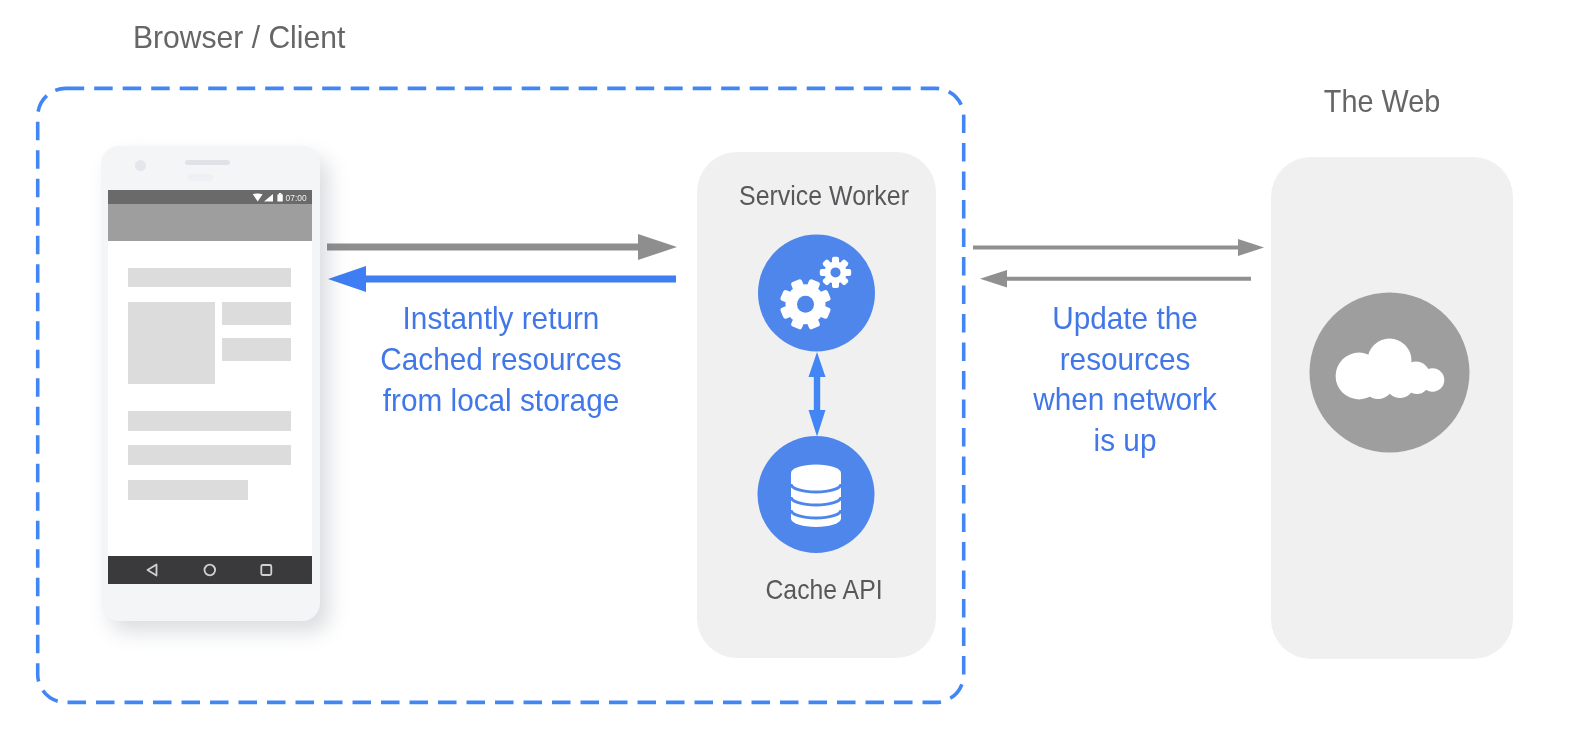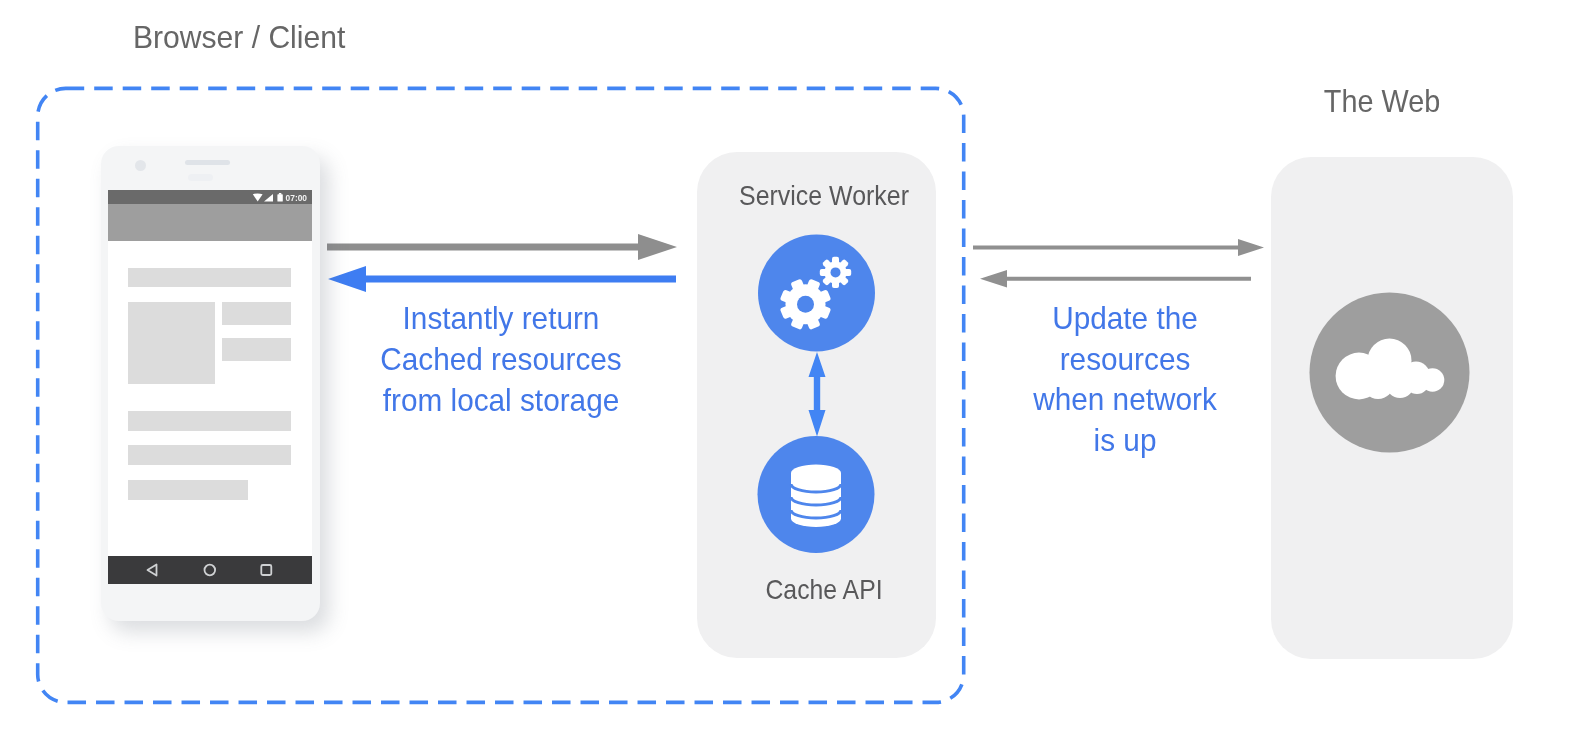--- a/index.html
+++ b/index.html
@@ -66,21 +66,21 @@
     <circle cx="1359" cy="376" r="23.4"></circle>
     <circle cx="1389.5" cy="360.5" r="22"></circle>
     <circle cx="1416" cy="375" r="13.6"></circle>
     <circle cx="1432.5" cy="380" r="11.8"></circle>
     <circle cx="1378" cy="383" r="16"></circle>
     <circle cx="1400" cy="384" r="14"></circle>
     <circle cx="1417" cy="382" r="12"></circle>
   </g>
 </svg>
 
-<div class="abs" style="left:101px;top:146px;width:219px;height:475px;background:#f4f5f6;border-radius:18px;box-shadow:9px 11px 20px rgba(90,100,115,0.22);font-weight:bold;">
+<div class="abs" style="left:101px;top:146px;width:219px;height:475px;background:#f4f5f6;border-radius:18px;box-shadow:9px 11px 20px rgba(90,100,115,0.22);">
   <div class="abs" style="left:34px;top:14px;width:11px;height:11px;border-radius:50%;background:#e3e6ea;"></div>
   <div class="abs" style="left:84px;top:14px;width:45px;height:5px;border-radius:3px;background:#dfe3e8;"></div>
   <div class="abs" style="left:87px;top:28px;width:25px;height:7px;border-radius:3.5px;background:#eef0f3;"></div>
   <div class="abs" style="left:6.7px;top:44px;width:204.3px;height:394px;background:#ffffff;">
 
     <div class="abs" style="left:0;top:0;width:100%;height:13.5px;background:#6a6a6a;">
       <svg class="abs" style="right:2px;top:0" width="60" height="13.5" viewBox="0 0 60 13.5">
         <path d="M2.8,4.2 Q7.7,2.6 12.6,4.2 L7.7,11.5 Z" fill="#ffffff"></path>
         <path d="M23,11.6 L14,11.6 L23,4 Z" fill="#ffffff"></path>
         <rect x="27.4" y="4.2" width="5.4" height="7.4" rx="0.7" fill="#ffffff"></rect>

